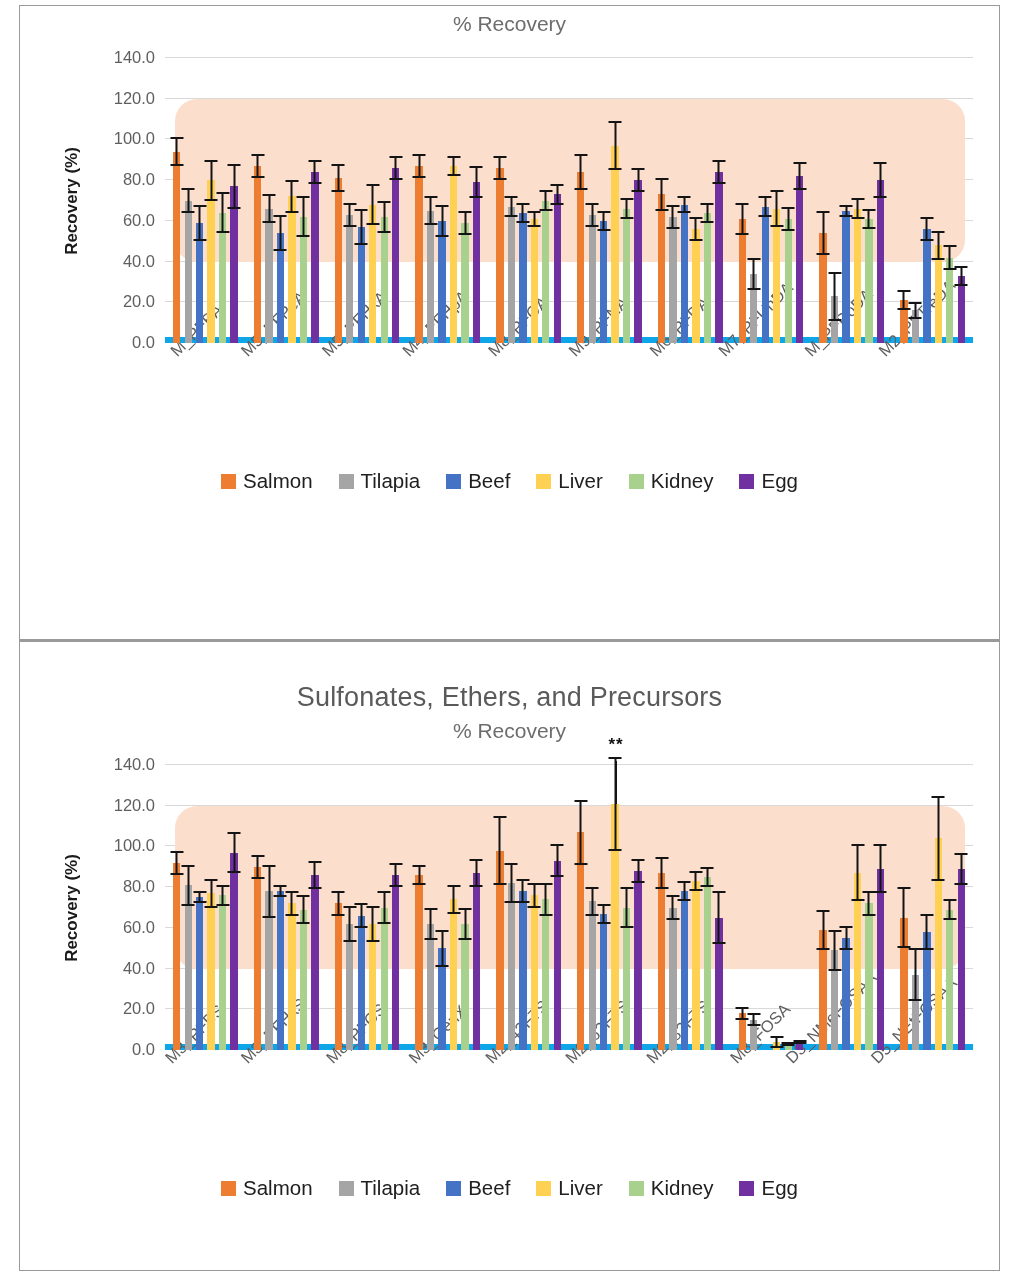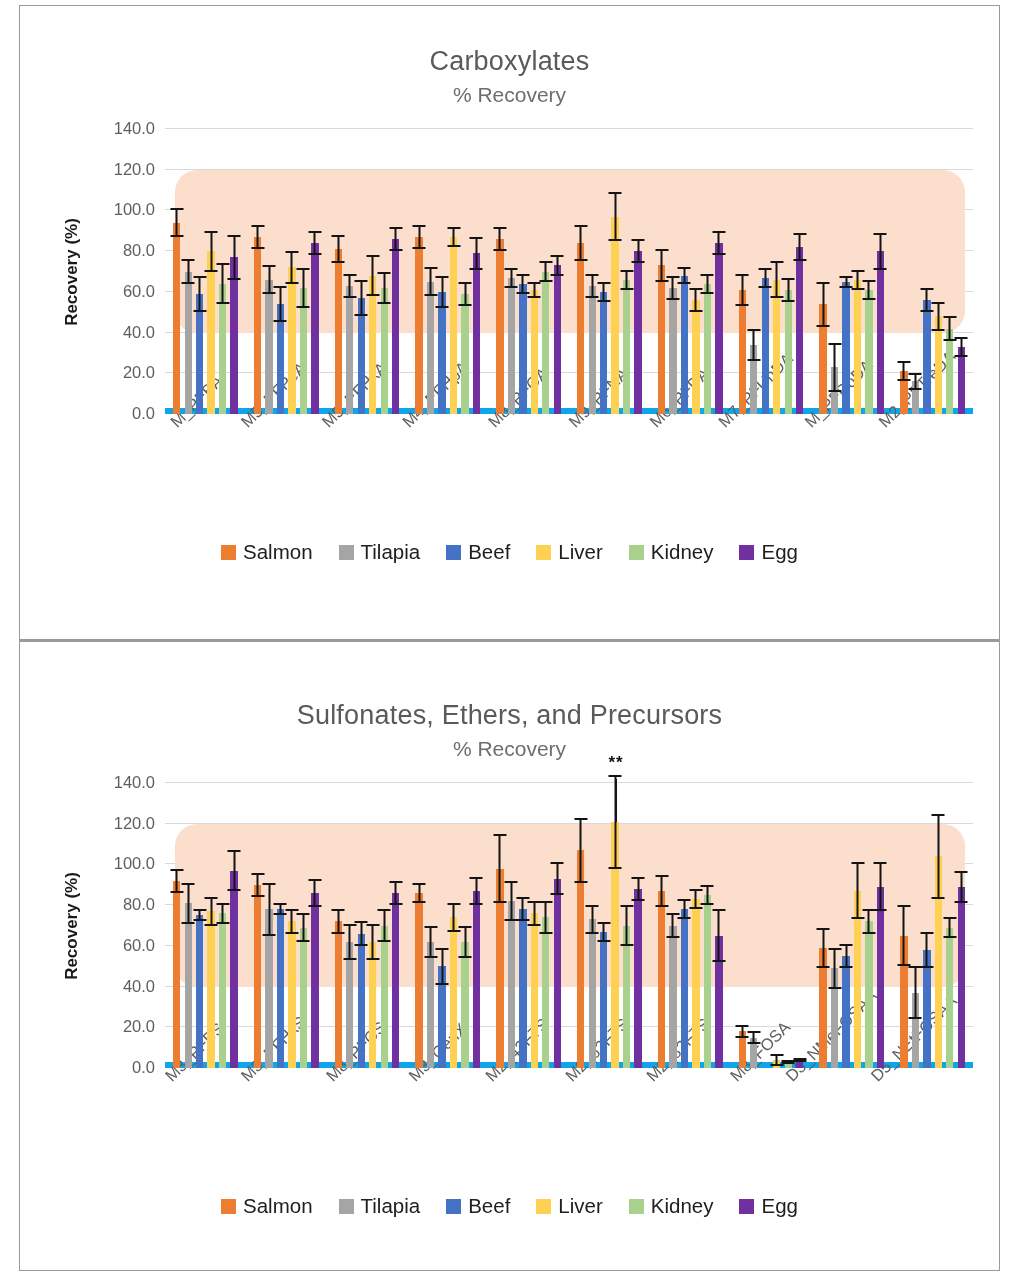--- a/index.html
+++ b/index.html
@@ -22,21 +22,21 @@
   }
   .panel-divider {
     position: absolute;
     left: 20px; top: 639px;
     width: 979px; height: 3px;
     background: #9a9a9a;
   }
 
   .panel { position: absolute; left: 20px; width: 979px; }
   #panel-carboxylates { top: 6px; height: 633px; }
-  #panel-sulfonates  { top: 660px; height: 490px; }
+  #panel-sulfonates  { top: 642px; height: 490px; }
 
   .chart-title {
     text-align: center;
     color: #5a5a5a;
     font-size: 27px;
     font-weight: 400;
     letter-spacing: 0.2px;
     margin: 0;
     padding-top: 40px;
     line-height: 1.15;
@@ -189,21 +189,20 @@
   .legend-item { display: flex; align-items: center; gap: 7px; }
   .legend-swatch { width: 15px; height: 15px; display: inline-block; }
   .legend-label { font-size: 20.5px; color: #202020; }
 </style>
 </head>
 <body>
 
 <div id="page">
 
 <div class="panel" id="panel-carboxylates">
-  <h1 class="chart-title">Carboxylates</h1>
   <h2 class="chart-subtitle">% Recovery</h2>
 
   <div class="plot-wrap">
     <div class="y-axis-title">Recovery (%)</div>
     <div class="plot-inner">
       <div class="y-ticks">
             <div class="ytick baseline" style="bottom: 0%;">
               <span>0.0</span>
             </div>
             <div class="ytick" style="bottom: 14.2857%;">

